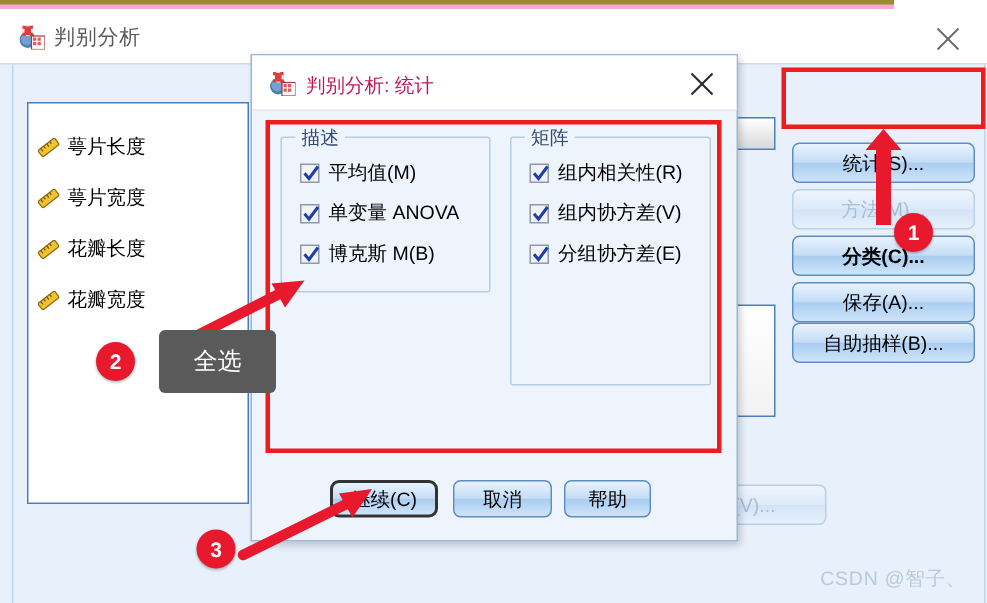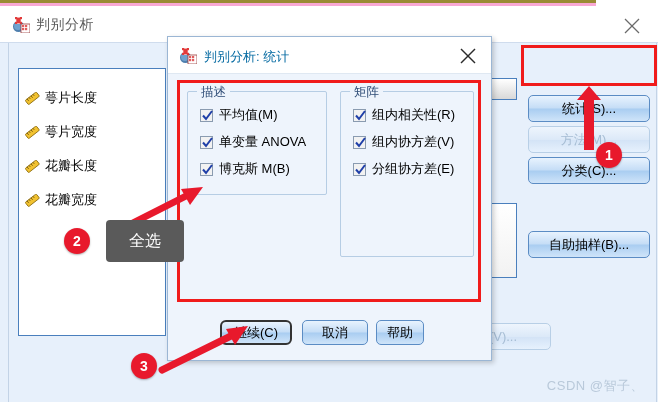--- a/index.html
+++ b/index.html
@@ -60,37 +60,37 @@
     background:linear-gradient(#e8f3fe 0%,#c5ddf6 48%,#a9cdf1 52%,#cfe4f9 100%);
     font-size:13px;color:#000;display:flex;align-items:center;justify-content:center;
     cursor:pointer;white-space:nowrap;
   }
   .side-btn.disabled{
     background:linear-gradient(#eef5fd 0%,#dce9f8 50%,#d3e3f6 52%,#e6f1fd 100%);
     border-color:#b8cfe6;color:#a6bdd4;cursor:default;
   }
   #btn-stat{top:52px;}
   #btn-method{top:83px;}
-  #btn-classify{top:114px;}
+  #btn-classify{top:114px;font-weight:bold;}
   #btn-save{top:145px;}
-  #btn-bootstrap{top:188px;text-align:right;}
+  #btn-bootstrap{top:172px;text-align:right;}
   #btn-sidev{top:280px;}
 
   
   #stat-dialog{
     position:absolute;left:167px;top:36px;width:325px;height:325px;
     background:#eef4fc;border:1px solid #9bb6d4;box-sizing:border-box;
     box-shadow:2px 2px 5px rgba(0,0,0,.20);
   }
   #stat-titlebar{
     position:absolute;left:0;top:0;width:100%;height:37px;background:#ffffff;
     border-bottom:1px solid #dfe8f2;box-sizing:border-box;
   }
   #stat-title-icon{position:absolute;left:12px;top:11px;width:17px;height:16px;}
-  #stat-title-text{position:absolute;left:36px;top:11px;font-size:13px;color:#0369a1;}
+  #stat-title-text{position:absolute;left:36px;top:11px;font-size:13px;color:#be185d;}
   #stat-close{position:absolute;right:12px;top:8px;width:22px;height:22px;cursor:pointer;}
 
   .groupbox{
     position:absolute;border:1px solid #b6cde4;border-radius:2px;box-sizing:border-box;
     background:transparent;
   }
   .group-title{
     position:absolute;top:-8px;left:9px;background:#eef4fc;padding:0 4px;
     font-size:12.5px;color:#2e4c76;
   }
@@ -111,21 +111,21 @@
 
   
   .sbtn{
     position:absolute;top:283px;height:25px;border-radius:5px;
     border:1px solid #5b8cc4;box-sizing:border-box;
     background:linear-gradient(#e8f3fe 0%,#c5ddf6 48%,#a9cdf1 52%,#cfe4f9 100%);
     font-size:13px;display:flex;align-items:center;justify-content:center;cursor:pointer;
   }
   #sb-continue{left:52px;width:72px;border:2px solid #333;border-radius:6px;}
   #sb-cancel{left:134px;width:66px;align-items:center;}
-  #sb-help{left:208px;width:48px;text-align:right;}
+  #sb-help{left:208px;width:58px;text-align:right;}
 
   
   .redbox{position:absolute;border:3px solid #f01b1b;box-sizing:border-box;}
   #redbox-stat-btn{left:521px;top:45px;width:136px;height:41px;}
   #redbox-groups{left:177px;top:80px;width:304px;height:222px;}
 
   .badge{
     position:absolute;width:26px;height:26px;border-radius:50%;background:#e8192c;
     color:#fff;font-size:14px;font-weight:bold;display:flex;align-items:center;
     justify-content:center;box-shadow:0 1px 2px rgba(0,0,0,.3);
@@ -244,20 +244,23 @@
 
     <div class="side-btn" id="btn-stat">
       <span>统计(S)...</span>
     </div>
     <div class="side-btn disabled" id="btn-method">
       <span>方法(M)...</span>
     </div>
     <div class="side-btn" id="btn-classify">
       <span>分类(C)...</span>
     </div>
+    <div class="side-btn" id="btn-save">
+      <span>保存(A)...</span>
+    </div>
     <div class="side-btn" id="btn-bootstrap">
       <span>自助抽样(B)...</span>
     </div>
     <div class="side-btn disabled" id="btn-sidev" style="left:455px;width:96px;">
       <span>(V)...</span>
     </div>
 
     <div id="watermark">CSDN @智子、</div>
   </div>
 </div>

